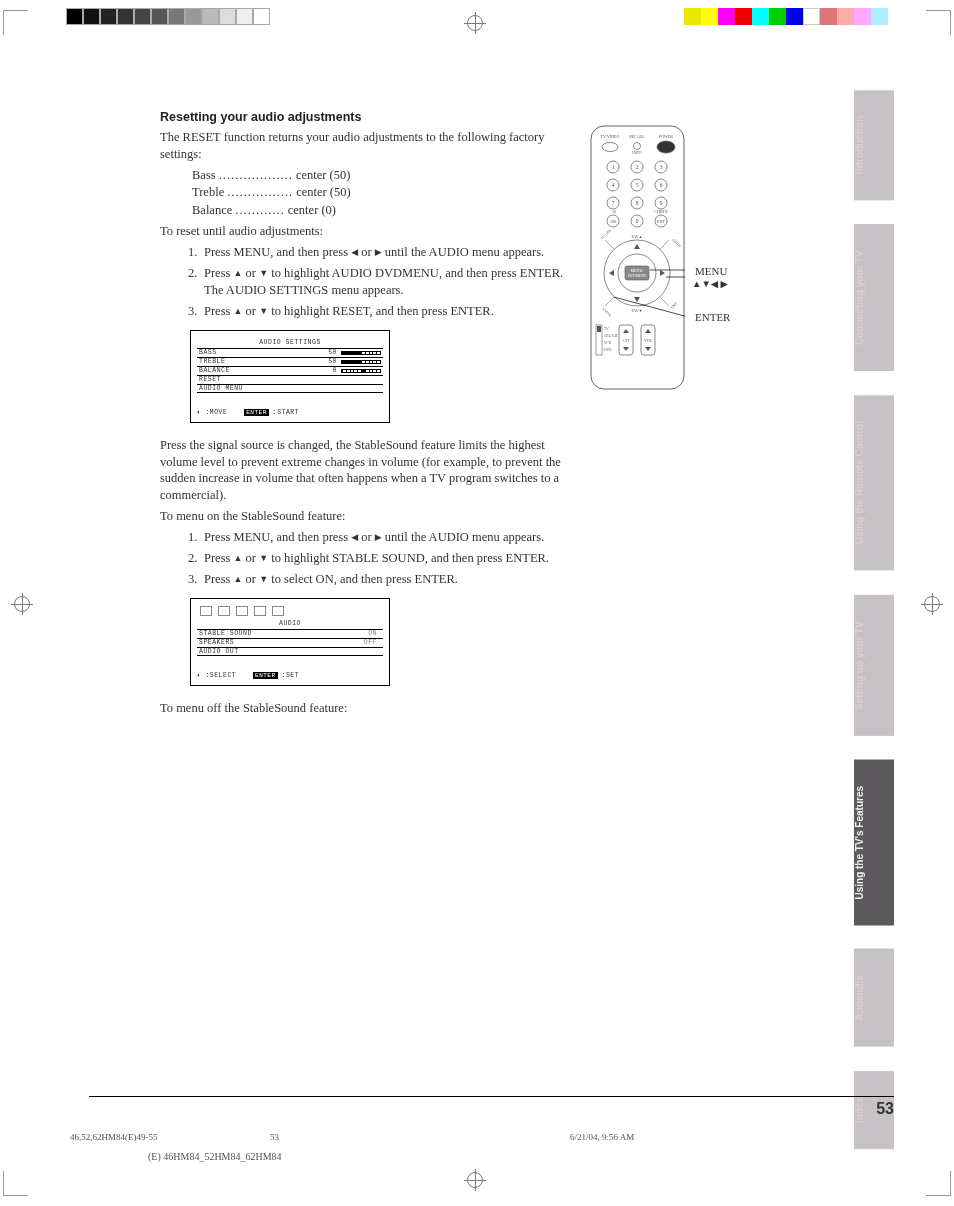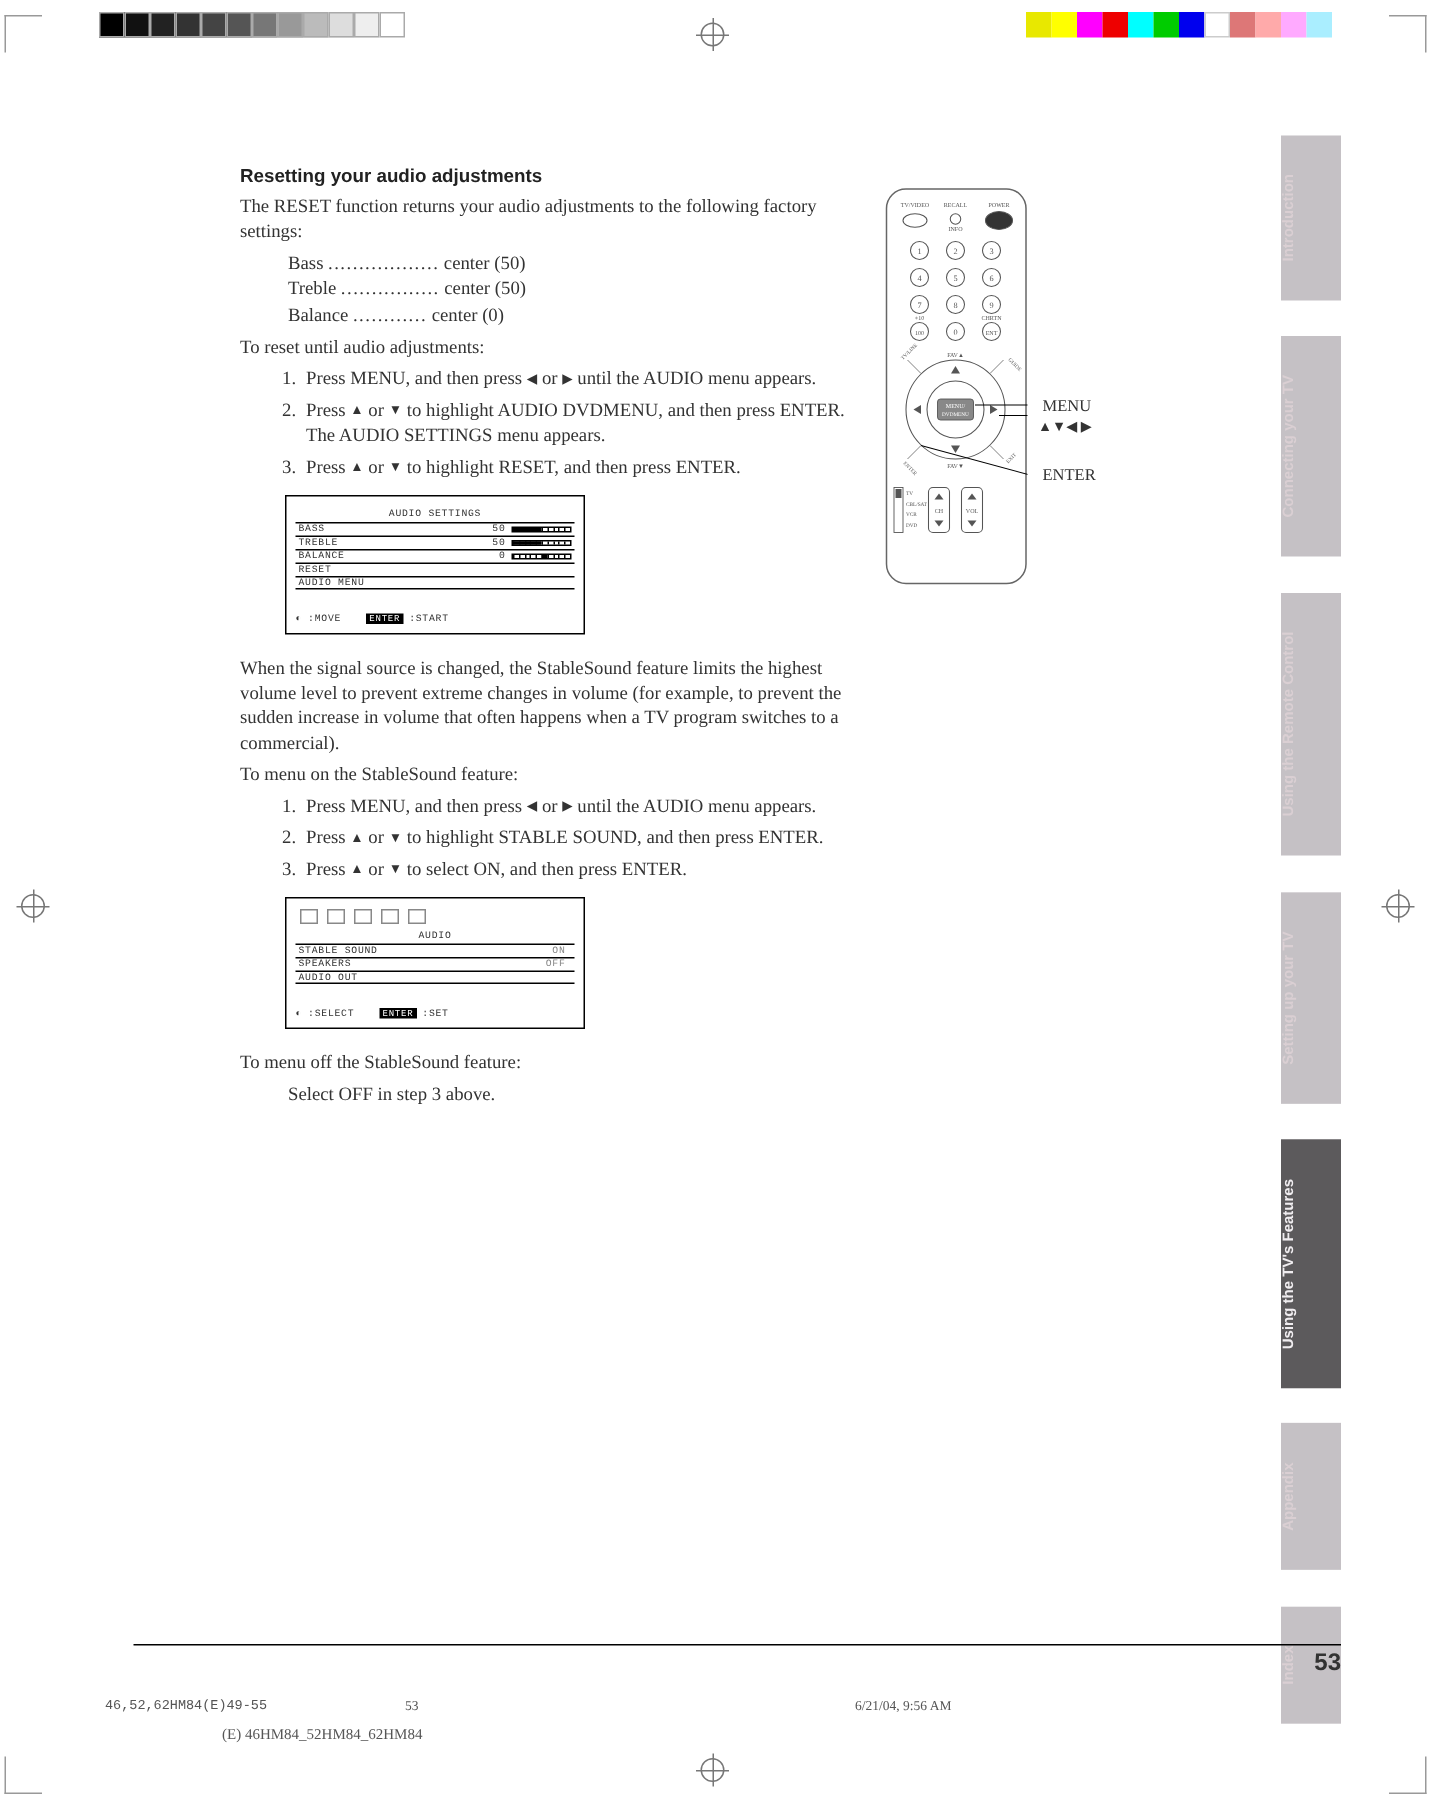--- a/index.html
+++ b/index.html
@@ -60,21 +60,21 @@
 .remote svg { display:block; }
 .callout { position: absolute; left: 105px; font-size: 11px; }
 
 .side-tabs { position: absolute; right: 0; top: 30px; width: 40px; }
 .tab { width: 40px; writing-mode: vertical-rl; transform: rotate(180deg); text-align: center; font-family: Arial, sans-serif; font-weight: bold; font-size: 10px; padding: 26px 0; margin-bottom: 24px; color: #dacfd3; background: #c5c1c5; }
 .tab.active { background: #5c5a5c; color: #f0edf0; }
 
 .page-num { position: absolute; right: 0px; bottom: 28px; font-family: Arial, sans-serif; font-weight: bold; font-size: 16px; border-top: 1px solid #000; padding-top: 3px; width: 805px; text-align: right; }
 
 .footer-meta { position: absolute; bottom: 4px; left: 10px; right: 10px; font-size: 9px; color: #555; display:flex; }
-.footer-meta span:nth-child(1){ width:200px;font-family:Liberation Mono, monospace; }
+.footer-meta span:nth-child(1){ width:200px; }
 .footer-meta span:nth-child(2){ width:300px; }
 .doc-id { position:absolute; bottom: -16px; left: 88px; font-size:10px; color:#555; }
 </style>
 </head>
 <body>
 
 <div class="print-marks">
   <div class="corner-mark tl"></div>
     <div class="corner-mark tr"></div>
   <div class="corner-mark bl"></div>
@@ -205,21 +205,21 @@
         <div class="osd-row">
             <span class="osd-label">RESET</span>
           </div>
         <div class="osd-row last">
             <span class="osd-label">AUDIO MENU</span>
           </div>
       </div>
       <div class="osd-footer"><span>◐</span><span>:MOVE</span>&nbsp;&nbsp;<span class="osd-btn">ENTER</span><span>:START</span></div>
     </div>
 
-    <p class="body">When the signal source is changed, the StableSound feature limits the highest volume level to prevent extreme changes in volume (for example, to prevent the sudden increase in volume that often happens when a TV program switches to a commercial).</p>
+    <p class="body">Press the signal source is changed, the StableSound feature limits the highest volume level to prevent extreme changes in volume (for example, to prevent the sudden increase in volume that often happens when a TV program switches to a commercial).</p>
     <p class="body">To menu on the StableSound feature:</p>
     <ol>
       <li>
           <span class="num">1.</span>
           <span><span>Press MENU, and then press </span><span class="tri">◀</span><span> or </span><span class="tri">▶</span><span> until the AUDIO menu appears.</span></span>
         </li>
       <li>
           <span class="num">2.</span>
           <span><span>Press </span><span class="tri">▲</span><span> or </span><span class="tri">▼</span><span> to highlight STABLE SOUND, and then press ENTER.</span></span>
         </li>
@@ -248,21 +248,20 @@
             <span class="osd-val" style="width:30px;color:#888">OFF</span>
           </div>
         <div class="osd-row last">
             <span class="osd-label">AUDIO OUT</span>
           </div>
       </div>
       <div class="osd-footer"><span>◐</span><span>:SELECT</span>&nbsp;&nbsp;<span class="osd-btn">ENTER</span><span>:SET</span></div>
     </div>
 
     <p class="body">To menu off the StableSound feature:</p>
-    <p class="body" style="margin-left:32px">Select OFF in step 3 above.</p>
   </div>
 
   <div class="right-col">
     <div class="remote-wrap">
       <div class="remote">
         <svg width="95" height="265" viewBox="0 0 95 265">
           <rect x="1" y="1" width="93" height="263" rx="13" fill="#fff" stroke="#666" stroke-width="1"></rect>
 
           <ellipse cx="20" cy="22" rx="8" ry="4.5" fill="#fff" stroke="#555" stroke-width="0.7"></ellipse>
           <circle cx="47" cy="21" r="3.5" fill="#fff" stroke="#555" stroke-width="0.7"></circle>

